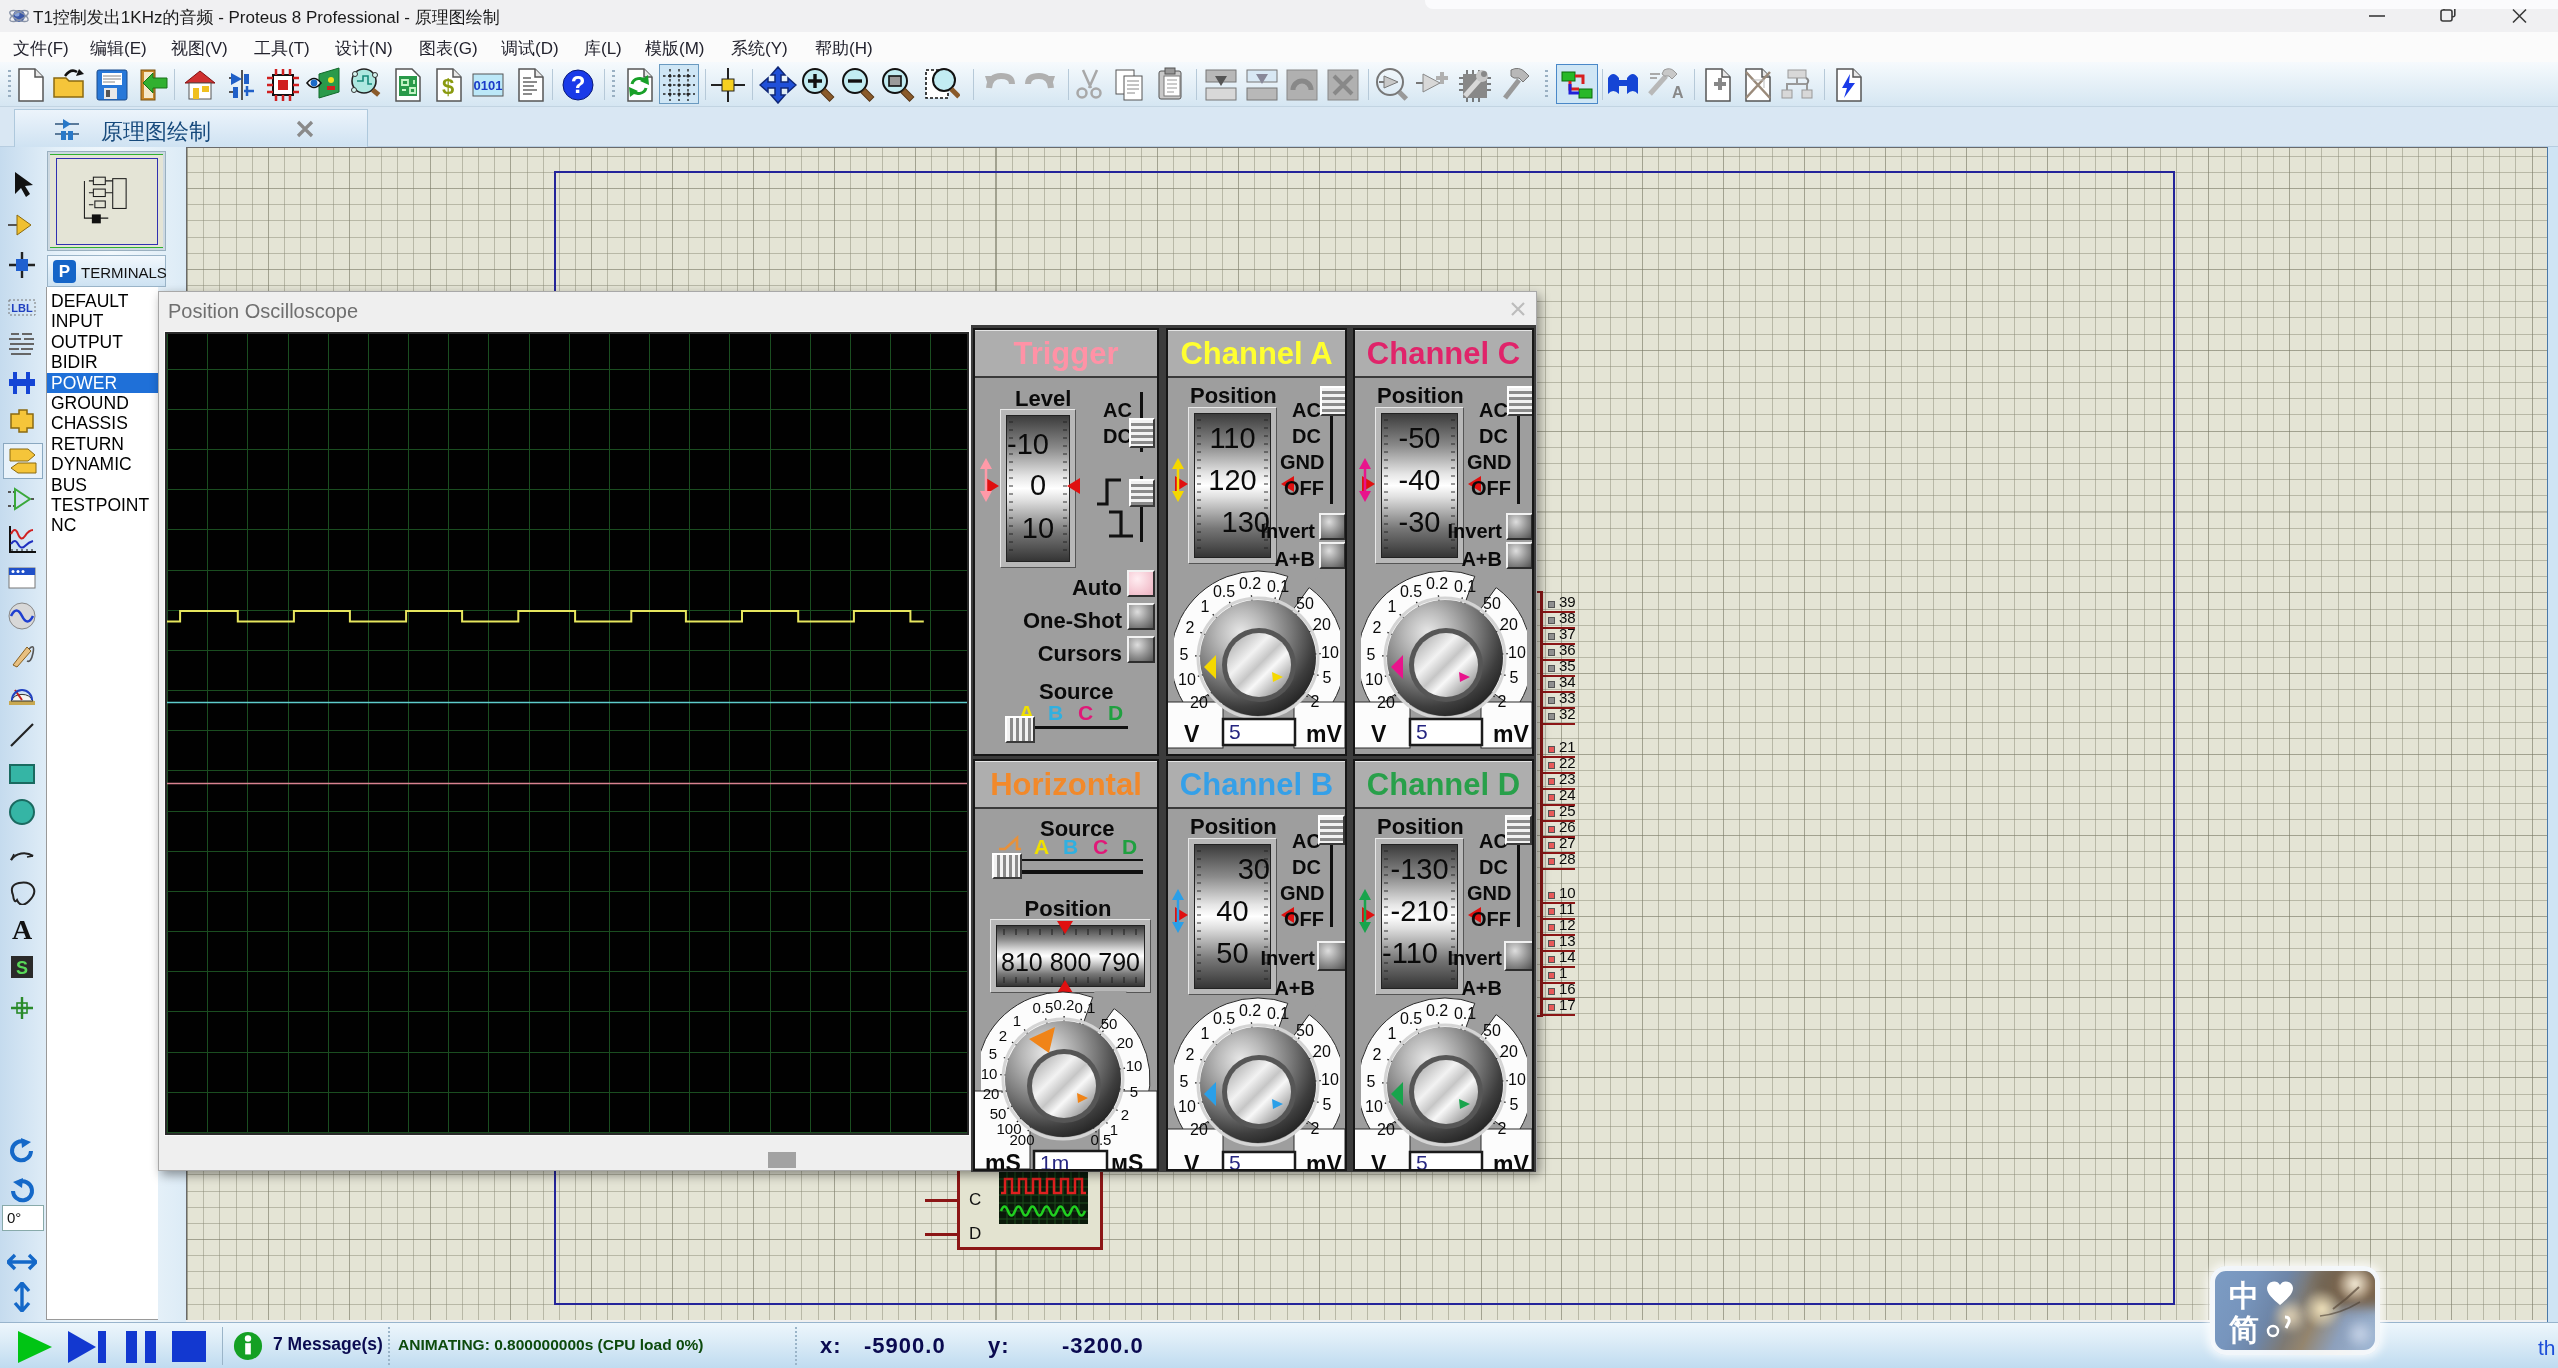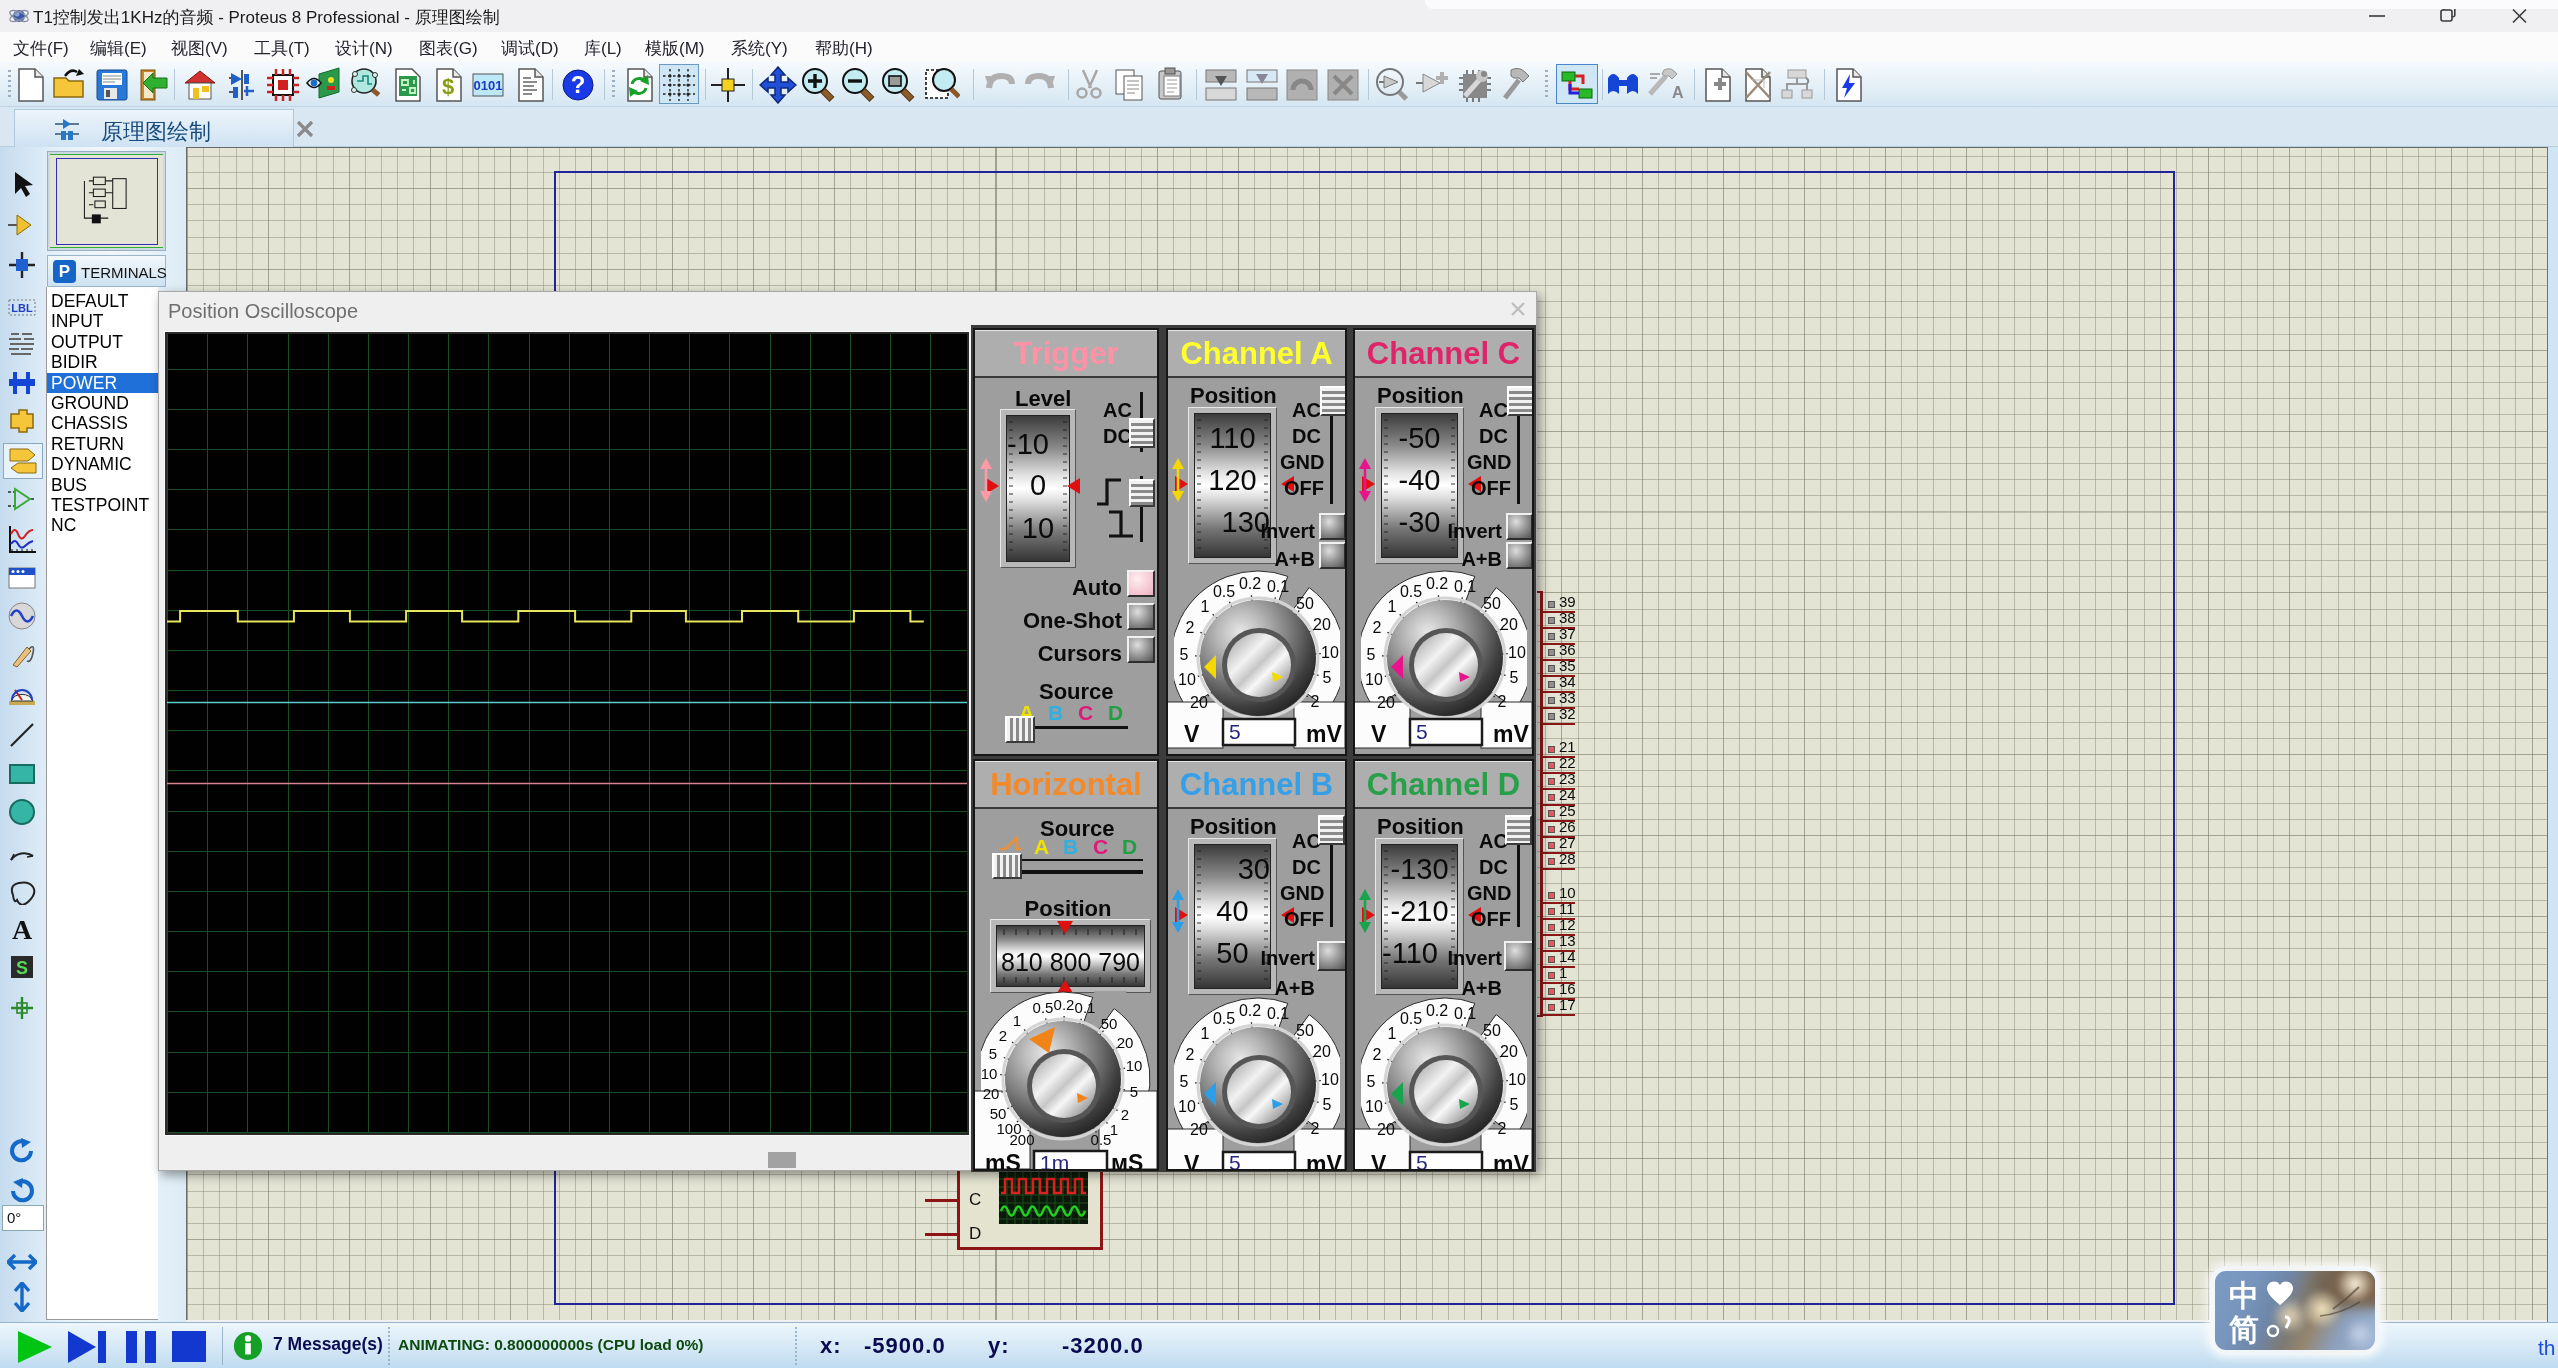--- a/index.html
+++ b/index.html
@@ -7,21 +7,21 @@
 .abs{position:absolute}
 .b{font-weight:bold}
 #titlebar{left:0;top:0;width:2558px;height:32px;background:#f0f0f2;color:#1a1a1a;font-size:17px}
 #menubar{left:0;top:32px;width:2558px;height:30px;background:#fbfbfb;color:#23232e;font-size:17px}
 .mi{position:absolute;top:5px}
 #toolbar{left:0;top:62px;width:2558px;height:45px;background:linear-gradient(#f6fafd,#e7f1f8 45%,#d5e6f2);border-bottom:1px solid #c2d4e2}
 .tsep{position:absolute;top:7px;width:1px;height:31px;background:#b6c9d8}
 .tdot{position:absolute;top:8px;width:3px;height:30px;background:repeating-linear-gradient(180deg,#9ab0c2 0 2px,transparent 2px 5px)}
 .tico{position:absolute;top:4px;width:38px;height:38px}
 #tabbar{left:0;top:107px;width:2558px;height:40px;background:#d9e7f3;border-bottom:1px solid #b7cde0}
-#tab1{left:14px;top:109px;width:280px;height:38px;background:linear-gradient(#ecf4fb,#cfe2f2);border:1px solid #aec8dc;border-bottom:none;color:#174a7c;font-size:22px}
+#tab1{left:14px;top:109px;width:354px;height:38px;background:linear-gradient(#ecf4fb,#cfe2f2);border:1px solid #aec8dc;border-bottom:none;color:#174a7c;font-size:22px}
 #sidebar{left:0;top:147px;width:186px;height:1175px;background:linear-gradient(90deg,#c5dbee,#e4f0f9 30%,#f2f8fc 60%,#dcebf6)}
 #canvas{left:186px;top:147px;width:2361px;height:1173px;background:#e4e4d5;border-top:1px solid #6a6a6a;border-left:1px solid #6a6a6a;overflow:hidden}
 #grid{position:absolute;left:0;top:0;width:2372px;height:1173px;background:
 repeating-linear-gradient(90deg,rgba(110,110,92,.30) 0 1px,transparent 1px 80.85px),
 repeating-linear-gradient(0deg,rgba(110,110,92,.30) 0 1px,transparent 1px 80.85px),
 repeating-linear-gradient(90deg,rgba(136,136,116,.48) 0 1px,transparent 1px 16.17px),
 repeating-linear-gradient(0deg,rgba(136,136,116,.48) 0 1px,transparent 1px 16.17px)}
 #sheet{position:absolute;left:367px;top:23px;width:1621px;height:1134px;border:2px solid #24249a}
 #vsb{left:2547px;top:147px;width:11px;height:1175px;background:#cfe4f4;border-left:1px solid #4a78a8}
 #statusbar{left:0;top:1322px;width:2558px;height:46px;background:linear-gradient(#edf6fc,#dcecf7 40%,#bfdbf0);border-top:1px solid #98b4cc;font-size:17.5px}

